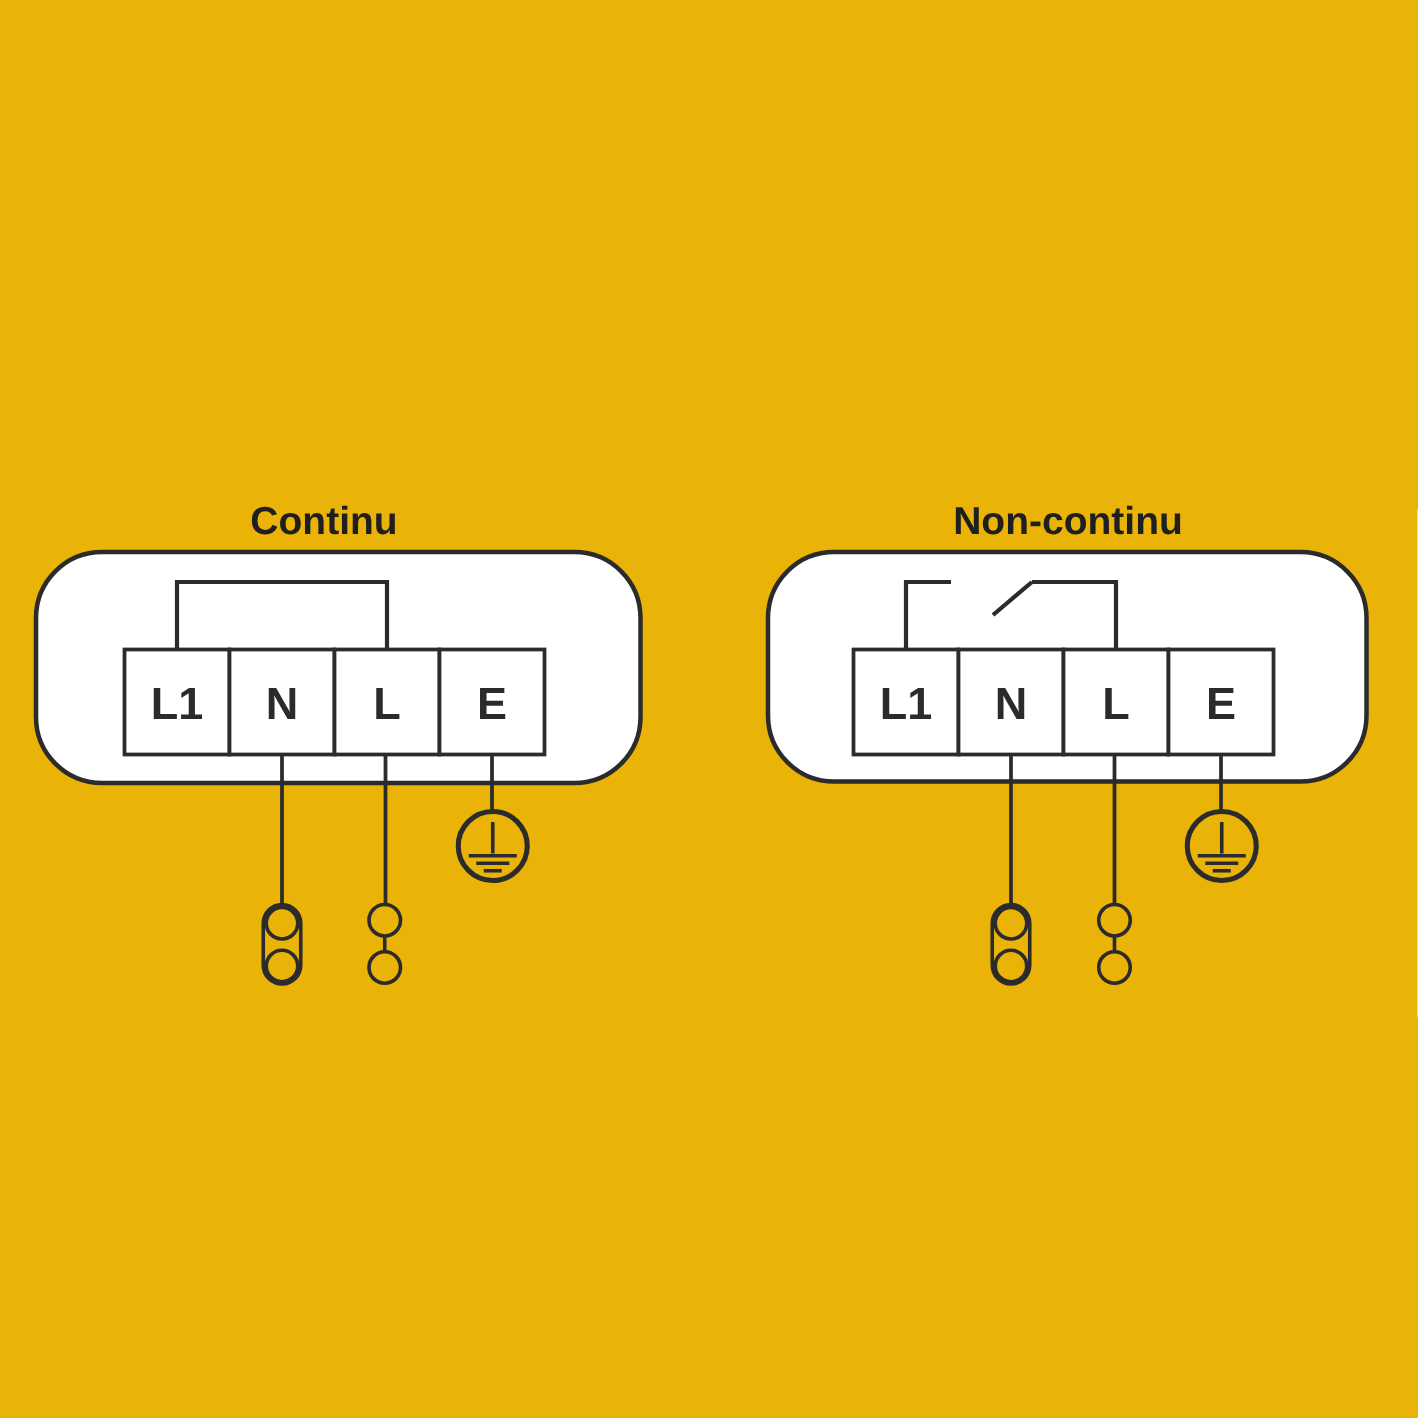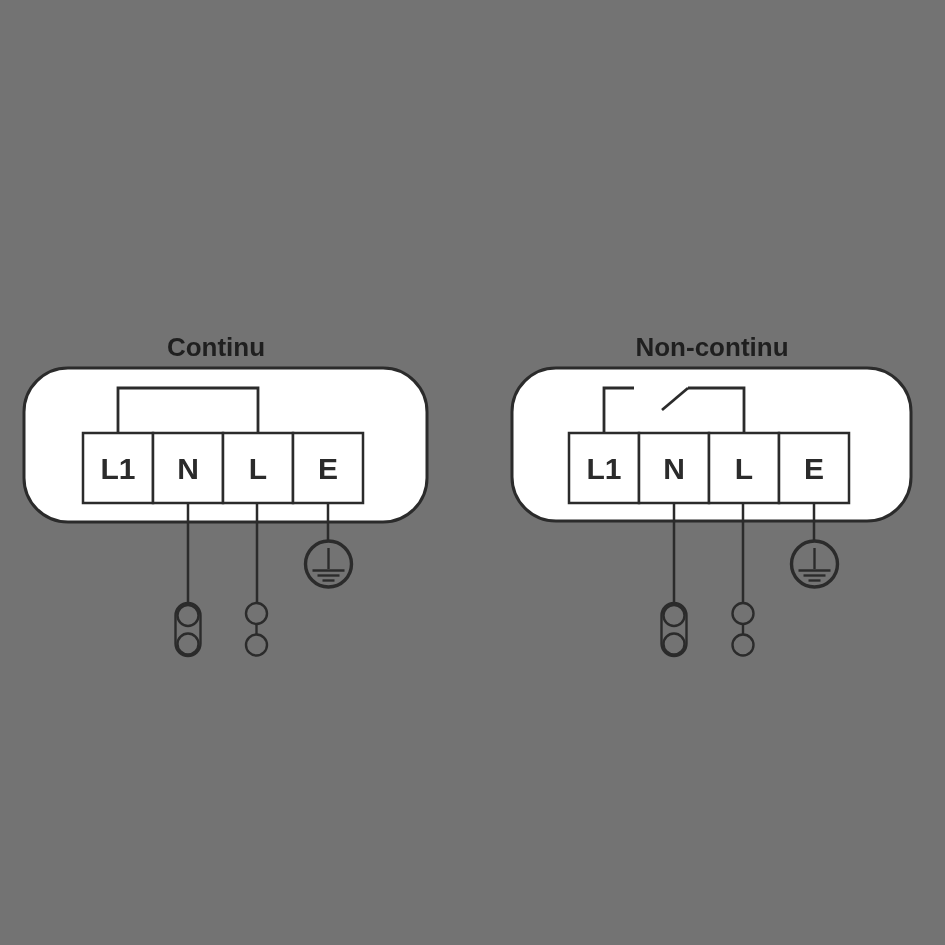--- a/index.html
+++ b/index.html
@@ -5,21 +5,21 @@
   html, body {
     margin: 0;
     padding: 0;
     background: #ffffff;
     font-family: "Liberation Sans", sans-serif;
   }
   #canvas {
     position: relative;
     width: 945px;
     height: 945px;
-    background: #737373;
+    background: #eab308;
     overflow: hidden;
   }
   svg { display: block; }
   .title {
     font-family: "Liberation Sans", sans-serif;
     font-size: 26px;
     font-weight: 700;
     fill: #1f1f1f;
     text-anchor: middle;
   }

